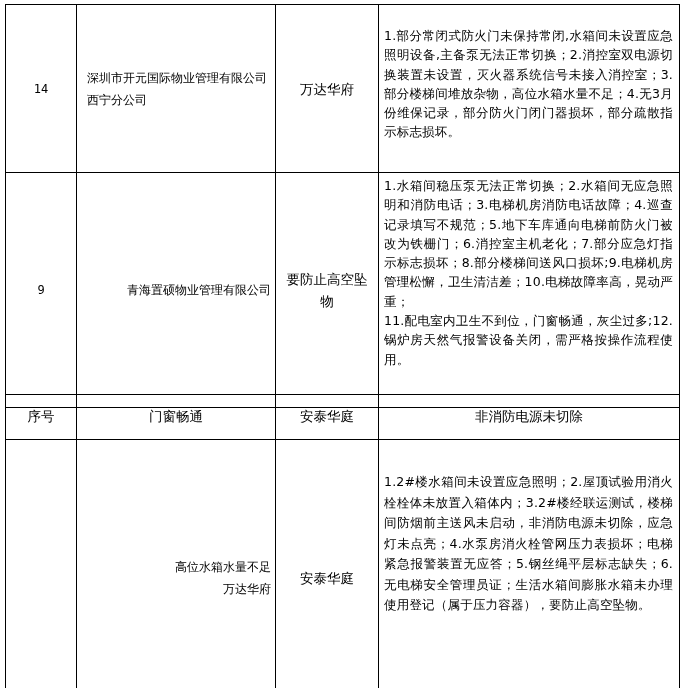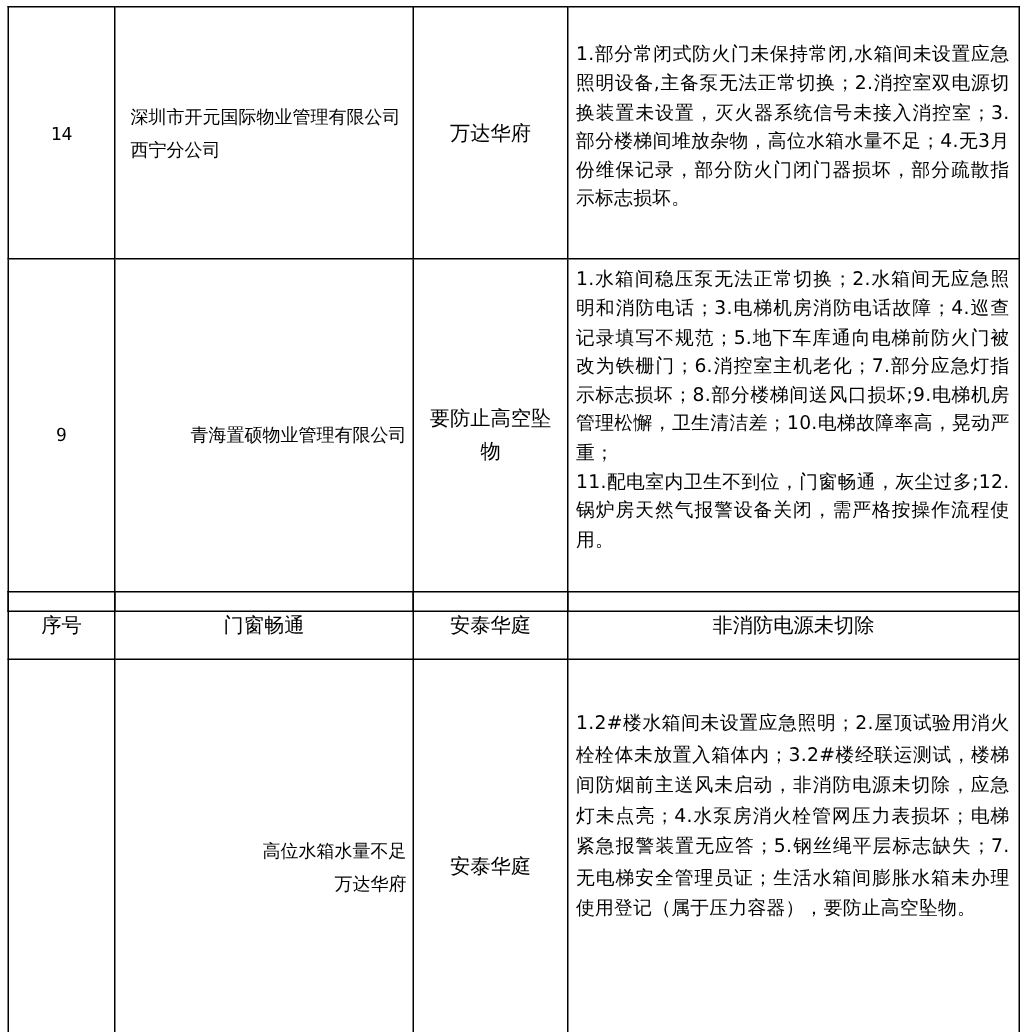--- a/index.html
+++ b/index.html
@@ -71,17 +71,17 @@
     <td>非消防电源未切除</td>
   </tr>
   <tr class="r16">
     <td class="num bottom">16</td>
     <td class="unit center">
       <div>高位水箱水量不足</div>
       <div>万达华府</div>
     </td>
     <td class="community">安泰华庭</td>
     <td class="issues r16i">
-      <p>1.2#楼水箱间未设置应急照明；2.屋顶试验用消火栓栓体未放置入箱体内；3.2#楼经联运测试，楼梯间防烟前主送风未启动，非消防电源未切除，应急灯未点亮；4.水泵房消火栓管网压力表损坏；电梯紧急报警装置无应答；5.钢丝绳平层标志缺失；7.无电梯安全管理员证；生活水箱间膨胀水箱未办理使用登记（属于压力容器），要防止高空坠物。</p>
+      <p>1.2#楼水箱间未设置应急照明；2.屋顶试验用消火栓栓体未放置入箱体内；3.2#楼经联运测试，楼梯间防烟前主送风未启动，非消防电源未切除，应急灯未点亮；4.水泵房消火栓管网压力表损坏；电梯紧急报警装置无应答；5.钢丝绳平层标志缺失；6.无电梯安全管理员证；生活水箱间膨胀水箱未办理使用登记（属于压力容器），要防止高空坠物。</p>
     </td>
   </tr>
 </tbody>
   </table>
 
 </body></html>

